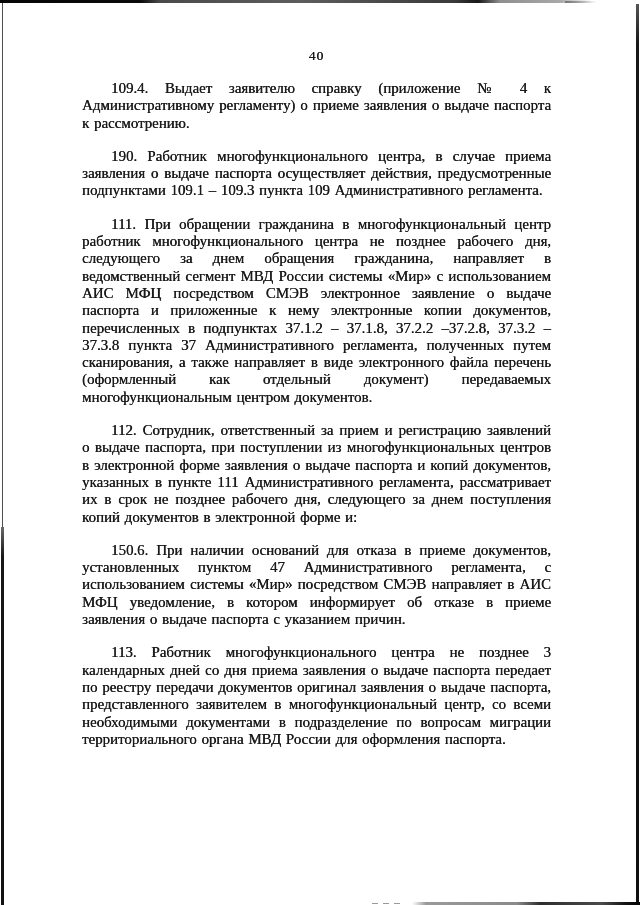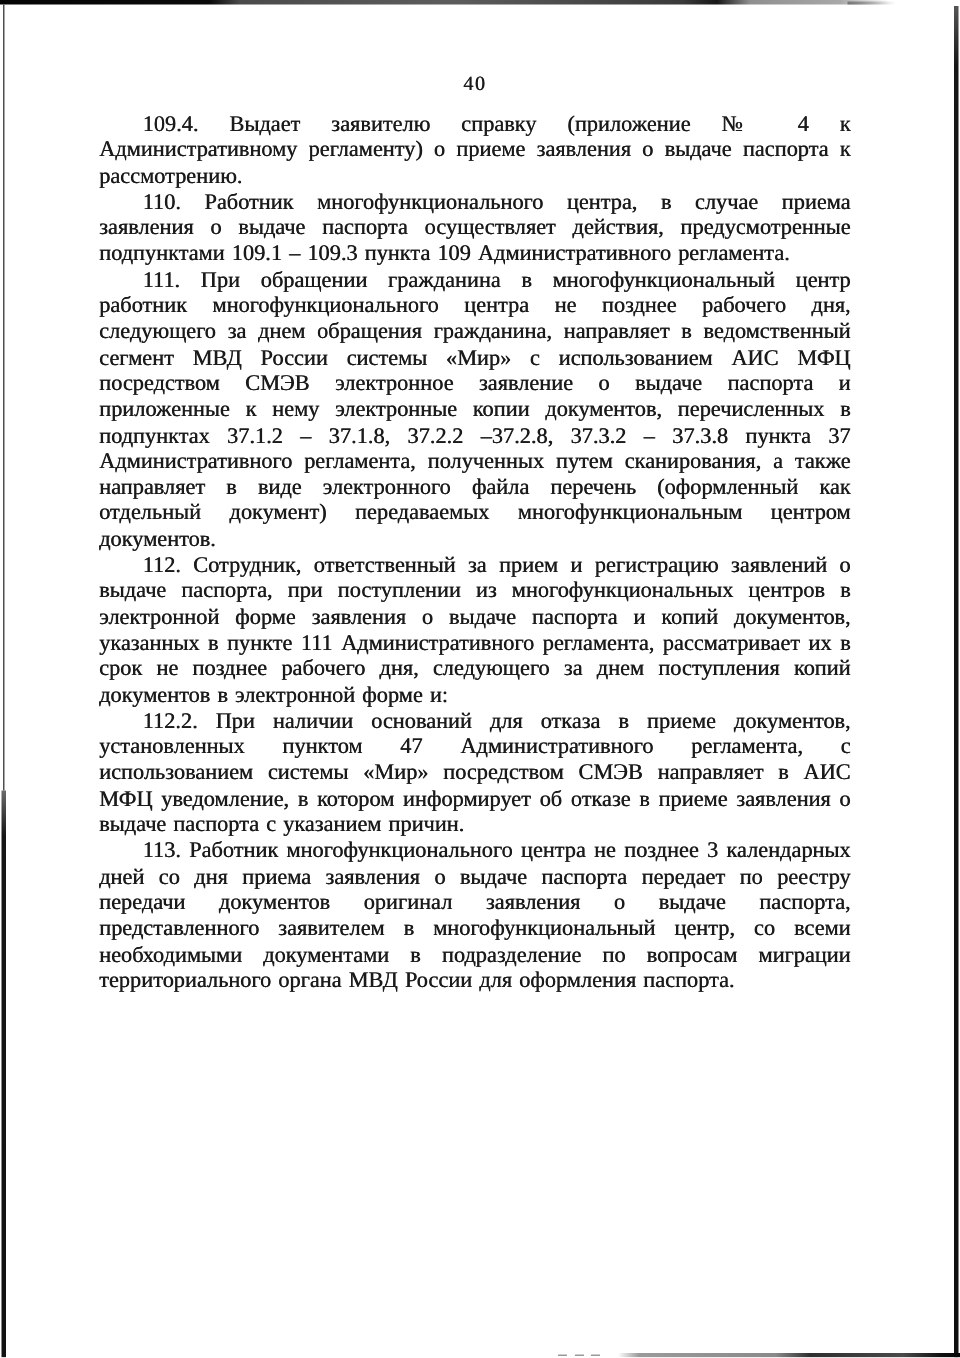--- a/index.html
+++ b/index.html
@@ -67,21 +67,21 @@
   }
   .page-number {
     text-align: center;
     font-size: 13.5px;
     line-height: 16px;
     letter-spacing: 1px;
     margin: 0 0 11px 0;
     text-shadow: 0.3px 0 0 currentColor;
   }
   .para {
-    margin: 0;
+    margin: 16px;
     font-size: 14.9px;
     line-height: 17.3px;
     text-align: justify;
     text-indent: 29px;
     text-shadow: 0.3px 0 0 currentColor;
     word-spacing: 1px;
   }
 </style>
 </head>
 <body>
@@ -92,20 +92,20 @@
   <div class="edge edge-top-tick"></div>
   <div class="edge edge-left-thin"></div>
   <div class="edge edge-left-thick"></div>
   <div class="edge edge-right"></div>
   <div class="edge edge-bottom"></div>
   <div class="edge edge-bottom-tick"></div>
 
   <div class="content">
     <div class="page-number">40</div>
     <p class="para">109.4. Выдает заявителю справку (приложение № 4 к Административному регламенту) о приеме заявления о выдаче паспорта к рассмотрению.</p>
-    <p class="para">110. Работник многофункционального центра, в случае приема заявления о выдаче паспорта осуществляет действия, предусмотренные подпунктами 109.1 – 109.3 пункта 109 Административного регламента.</p>
+    <p class="para">190. Работник многофункционального центра, в случае приема заявления о выдаче паспорта осуществляет действия, предусмотренные подпунктами 109.1 – 109.3 пункта 109 Административного регламента.</p>
     <p class="para">111. При обращении гражданина в многофункциональный центр работник многофункционального центра не позднее рабочего дня, следующего за днем обращения гражданина, направляет в ведомственный сегмент МВД России системы «Мир» с использованием АИС МФЦ посредством СМЭВ электронное заявление о выдаче паспорта и приложенные к нему электронные копии документов, перечисленных в подпунктах 37.1.2 – 37.1.8, 37.2.2 –37.2.8, 37.3.2 – 37.3.8 пункта 37 Административного регламента, полученных путем сканирования, а также направляет в виде электронного файла перечень (оформленный как отдельный документ) передаваемых многофункциональным центром документов.</p>
     <p class="para">112. Сотрудник, ответственный за прием и регистрацию заявлений о выдаче паспорта, при поступлении из многофункциональных центров в электронной форме заявления о выдаче паспорта и копий документов, указанных в пункте 111 Административного регламента, рассматривает их в срок не позднее рабочего дня, следующего за днем поступления копий документов в электронной форме и:</p>
-    <p class="para">112.2. При наличии оснований для отказа в приеме документов, установленных пунктом 47 Административного регламента, с использованием системы «Мир» посредством СМЭВ направляет в АИС МФЦ уведомление, в котором информирует об отказе в приеме заявления о выдаче паспорта с указанием причин.</p>
+    <p class="para">150.6. При наличии оснований для отказа в приеме документов, установленных пунктом 47 Административного регламента, с использованием системы «Мир» посредством СМЭВ направляет в АИС МФЦ уведомление, в котором информирует об отказе в приеме заявления о выдаче паспорта с указанием причин.</p>
     <p class="para">113. Работник многофункционального центра не позднее 3 календарных дней со дня приема заявления о выдаче паспорта передает по реестру передачи документов оригинал заявления о выдаче паспорта, представленного заявителем в многофункциональный центр, со всеми необходимыми документами в подразделение по вопросам миграции территориального органа МВД России для оформления паспорта.</p>
   </div>
 
 </div>
 
 </body></html>

